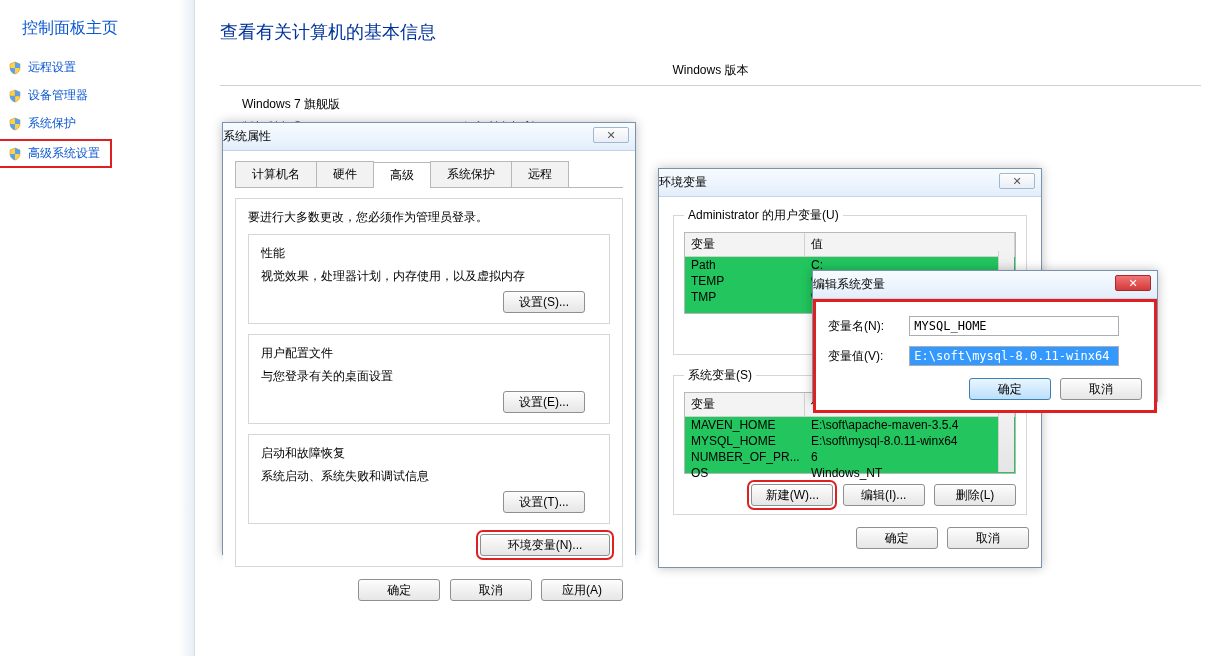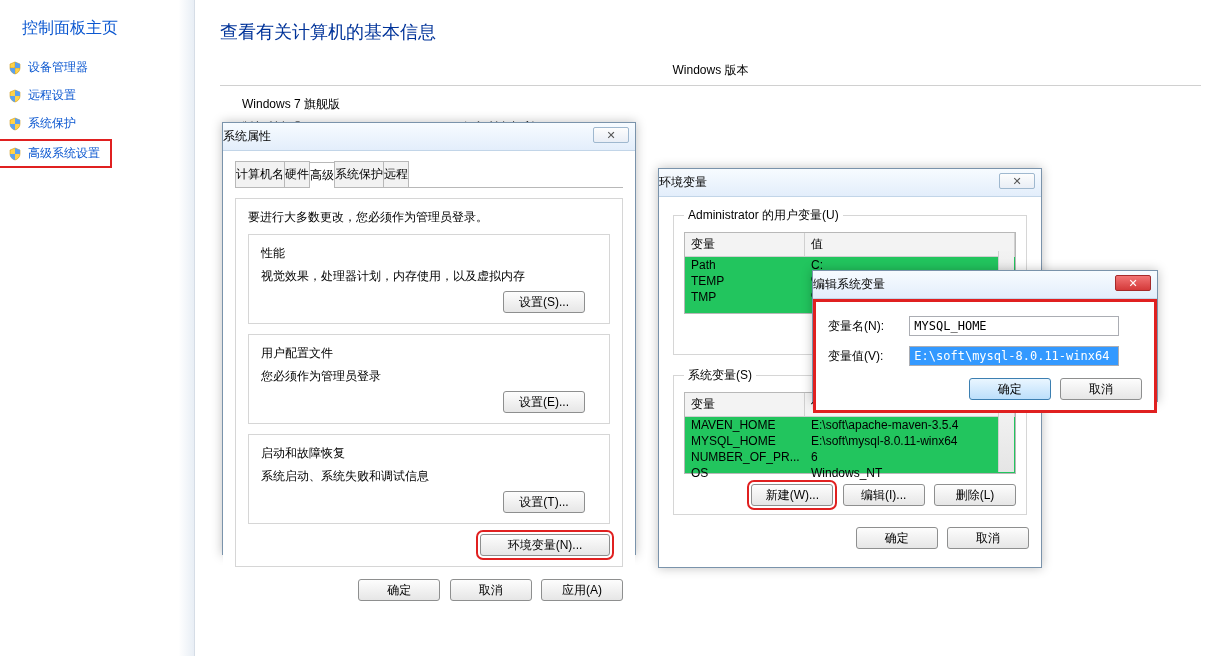--- a/index.html
+++ b/index.html
@@ -23,21 +23,21 @@
 
 
 .dialog { position: absolute; background: #fff; border: 1px solid #7a93ab; box-shadow: 0 0 10px rgba(0,0,0,0.25); }
 .dialog-titlebar { height: 28px; background: linear-gradient(#f7fbff, #e3eefb); border-bottom: 1px solid #c2d5e8; display: flex; align-items: center; padding-left: 0; position: relative; font-size: 12px; }
 .close-x { position: absolute; right: 6px; top: 4px; width: 36px; height: 16px; border: 1px solid #9fb8cf; border-radius: 2px; background: linear-gradient(#fdfdfd,#e9eef6); display:flex; align-items:center; justify-content:center; font-size: 11px; color:#555; cursor:pointer; }
 .close-x.red { background: linear-gradient(#f27474,#d43a3a); border-color: #a52a2a; color:#fff; }
 .dialog-body { padding: 10px 12px 10px 12px; background: #fff; }
 
 
 .tabstrip { display: flex; border-bottom: 1px solid #b8b8b8; margin-bottom: 10px; }
-.tab { padding: 4px 0; border: 1px solid #b8b8b8; border-bottom: none; background: #f2f2f2; margin-right: -1px; cursor:pointer; font-size:12px; }
+.tab { padding: 4px 16px; border: 1px solid #b8b8b8; border-bottom: none; background: #f2f2f2; margin-right: -1px; cursor:pointer; font-size:12px; }
 .tab.active { background: #fff; position: relative; top: 1px; }
 
 
 .groupbox { border: 1px solid #d6d6d6; padding: 10px 24px 10px 12px; margin-bottom: 10px; position: relative; }
 .group-title { font-size: 12px; margin-bottom: 6px; }
 .group-desc { font-size: 12px; margin-bottom: 6px; }
 
 
 .btn { display:inline-block; min-width: 82px; height: 22px; line-height: 20px; text-align: center; border: 1px solid #8e8f8f; background: linear-gradient(#fdfdfd,#e6e6e6); border-radius: 3px; font-size: 12px; cursor:pointer; padding: 0 8px; }
 .btn.highlight-red { outline: 2px solid #e02020; outline-offset: 2px; }
@@ -68,37 +68,37 @@
 </style>
 </head>
 <body>
 
 <div class="sidebar">
   <div class="sidebar-title">控制面板主页</div>
   <div class="sidebar-item">
     <span class="shield-icon">
         <svg width="14" height="14" viewBox="0 0 14 14">
           <path d="M7 1 L12 3 V7 C12 10 9.5 12.5 7 13 C4.5 12.5 2 10 2 7 V3 Z" fill="#ffd24a" stroke="#c08a00" stroke-width="0.5"></path>
+          <path d="M7 1 L12 3 V7 L7 7 Z" fill="#5aa0f0"></path>
+          <path d="M2 7 L7 7 V13 C4.5 12.5 2 10 2 7 Z" fill="#5aa0f0"></path>
+        </svg>
+      </span>
+    <span>远程设置</span>
+  </div>
+  <div class="sidebar-item">
+    <span class="shield-icon">
+        <svg width="14" height="14" viewBox="0 0 14 14">
+          <path d="M7 1 L12 3 V7 C12 10 9.5 12.5 7 13 C4.5 12.5 2 10 2 7 V3 Z" fill="#ffd24a" stroke="#c08a00" stroke-width="0.5"></path>
           <path d="M7 1 L7 13" stroke="#c08a00" stroke-width="0.4"></path>
           <path d="M2 7 L12 7" stroke="#c08a00" stroke-width="0.4"></path>
           <path d="M7 1 L12 3 V7 L7 7 Z" fill="#5aa0f0"></path>
           <path d="M2 7 L7 7 V13 C4.5 12.5 2 10 2 7 Z" fill="#5aa0f0"></path>
         </svg>
       </span>
     <span>设备管理器</span>
-  </div>
-  <div class="sidebar-item">
-    <span class="shield-icon">
-        <svg width="14" height="14" viewBox="0 0 14 14">
-          <path d="M7 1 L12 3 V7 C12 10 9.5 12.5 7 13 C4.5 12.5 2 10 2 7 V3 Z" fill="#ffd24a" stroke="#c08a00" stroke-width="0.5"></path>
-          <path d="M7 1 L12 3 V7 L7 7 Z" fill="#5aa0f0"></path>
-          <path d="M2 7 L7 7 V13 C4.5 12.5 2 10 2 7 Z" fill="#5aa0f0"></path>
-        </svg>
-      </span>
-    <span>远程设置</span>
   </div>
   <div class="sidebar-item">
     <span class="shield-icon">
         <svg width="14" height="14" viewBox="0 0 14 14">
           <path d="M7 1 L12 3 V7 C12 10 9.5 12.5 7 13 C4.5 12.5 2 10 2 7 V3 Z" fill="#ffd24a" stroke="#c08a00" stroke-width="0.5"></path>
           <path d="M7 1 L12 3 V7 L7 7 Z" fill="#5aa0f0"></path>
           <path d="M2 7 L7 7 V13 C4.5 12.5 2 10 2 7 Z" fill="#5aa0f0"></path>
         </svg>
       </span>
     <span>系统保护</span>
@@ -145,21 +145,21 @@
       <div style="margin-bottom:8px;">要进行大多数更改，您必须作为管理员登录。</div>
 
       <div class="groupbox">
         <div class="group-title">性能</div>
         <div class="group-desc">视觉效果，处理器计划，内存使用，以及虚拟内存</div>
         <div class="btn-row"><span class="btn">设置(S)...</span></div>
       </div>
 
       <div class="groupbox">
         <div class="group-title">用户配置文件</div>
-        <div class="group-desc">您必须作为管理员登录</div>
+        <div class="group-desc">与您登录有关的桌面设置</div>
         <div class="btn-row"><span class="btn">设置(E)...</span></div>
       </div>
 
       <div class="groupbox">
         <div class="group-title">启动和故障恢复</div>
         <div class="group-desc">系统启动、系统失败和调试信息</div>
         <div class="btn-row"><span class="btn">设置(T)...</span></div>
       </div>
 
       <div class="btn-row"><span class="btn highlight-red" style="min-width:130px;">环境变量(N)...</span></div>

